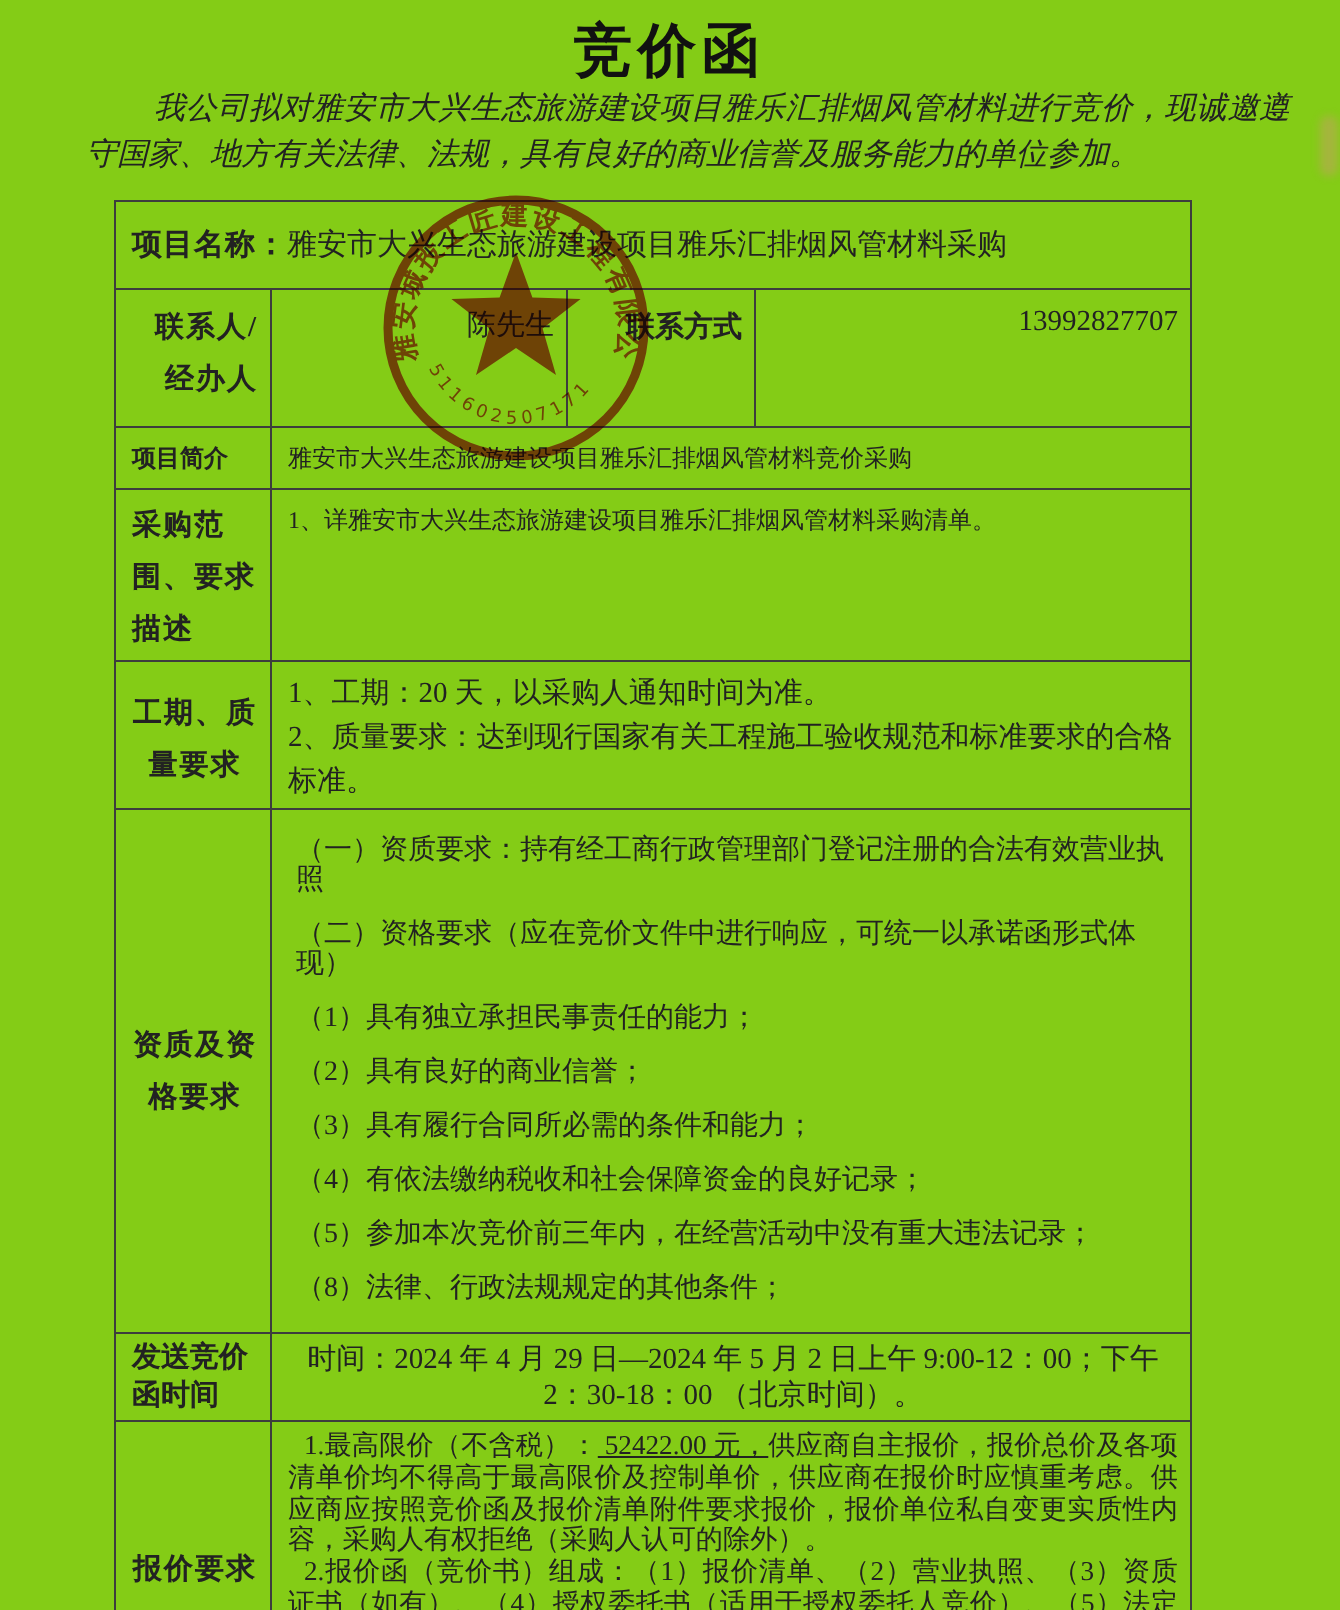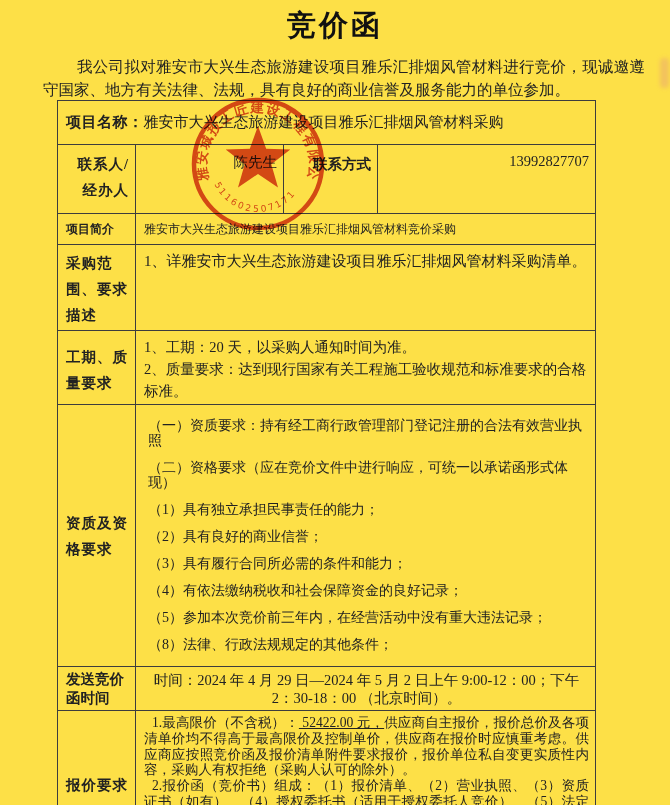--- a/index.html
+++ b/index.html
@@ -1,44 +1,44 @@
 <!DOCTYPE html>
 <html><head>
 <meta charset="utf-8">
 <style>
   html,body{margin:0;padding:0;background:#ffffff;}
   .page{
-    position:relative;width:670px;height:805px;background:#fde047;overflow:hidden;
+    position:relative;width:670px;height:805px;background:#84cc16;overflow:hidden;
     font-family:"Liberation Serif","DejaVu Serif",serif;color:#1e1e1e;
   }
   .doc-title{
     position:absolute;top:6px;left:0;width:670px;text-align:center;
     font-size:29px;font-weight:bold;letter-spacing:3px;color:#111;margin:0;
   }
   .intro{
-    position:absolute;top:56px;left:43px;width:602px;margin:0;
-    font-size:15.5px;line-height:22.5px;text-align:justify;text-indent:34px;color:#222;
+    position:absolute;top:44px;left:43px;width:602px;margin:0;
+    font-size:15.5px;line-height:22.5px;text-align:justify;text-indent:34px;color:#222;font-style:italic;
   }
   table.main{
     position:absolute;left:57px;top:100px;width:538px;
     border-collapse:collapse;table-layout:fixed;
     font-size:14.5px;color:#222;
   }
   table.main td{
     border:1.5px solid #3d3d3d;padding:2px 6px 2px 8px;vertical-align:top;
     overflow:hidden;
   }
   td.lab{font-weight:bold;letter-spacing:1px;line-height:26px;}
-  td.lab.ctr{text-align:left;vertical-align:middle;}
+  td.lab.ctr{text-align:center;vertical-align:middle;}
   .inline-lab{font-weight:bold;letter-spacing:0.5px;}
   tr.r1 td,tr.r2 td{vertical-align:middle;font-size:15px;}
   tr.r3 td{padding-top:8px;text-align:right;}
   tr.r3 td.lab{padding-top:6px;}
   tr.r4 td{vertical-align:middle;font-size:12px;}
-  tr.r5 td.val{padding-top:7px;font-size:15px;}
+  tr.r5 td.val{padding-top:7px;font-size:12px;}
   tr.r5 td.lab{padding-top:5px;}
   tr.r6 td.val{padding-top:5px;line-height:22px;}
   tr.r6 td.lab{padding-top:6px;}
   .q-line{margin:0 0 12px 4px;line-height:15px;font-size:14px;}
   tr.r7 td.val{padding-top:13px;}
   .q-bold{font-weight:normal;}
   tr.r8 td.val{line-height:18.5px;padding-top:3px;vertical-align:middle;text-align:center;}
   tr.r8 td.lab{line-height:19px;padding-top:3px;vertical-align:middle;letter-spacing:0;}
   tr.r9 td.val{font-size:13.6px;line-height:15.8px;padding-top:4px;text-align:justify;}
   .quote-p{margin:0;text-indent:8px;}

